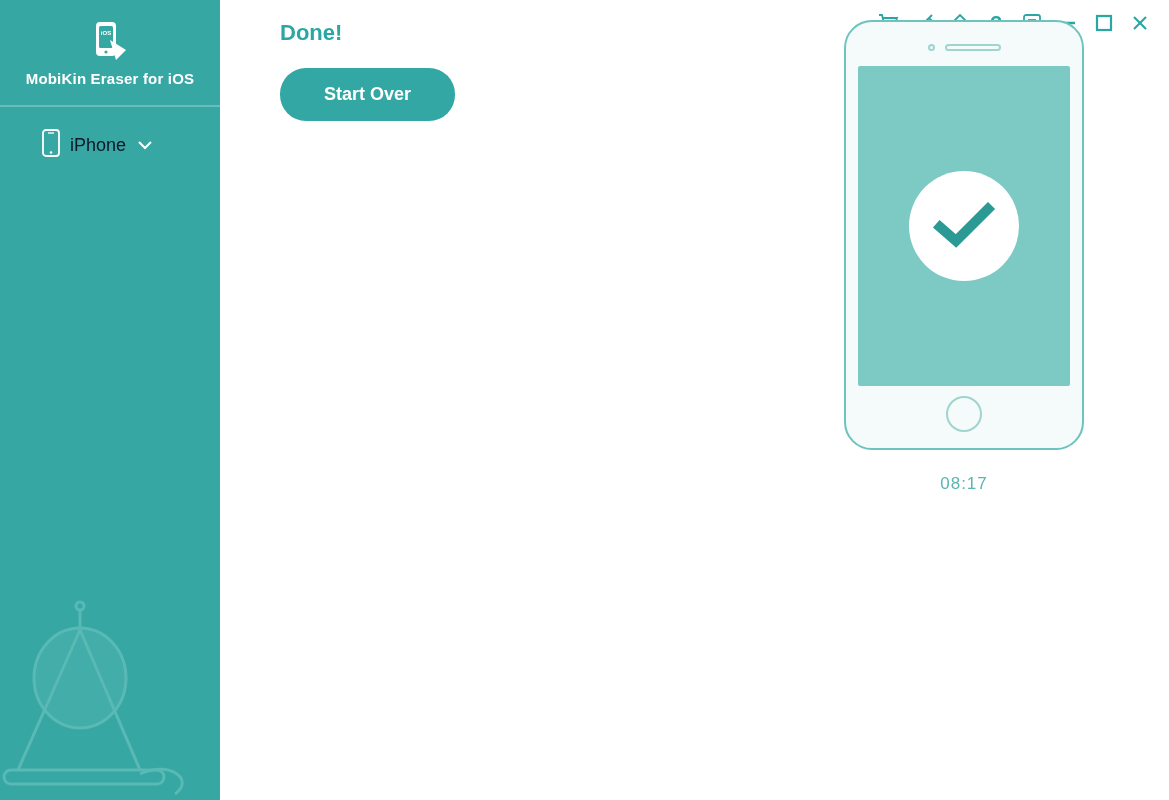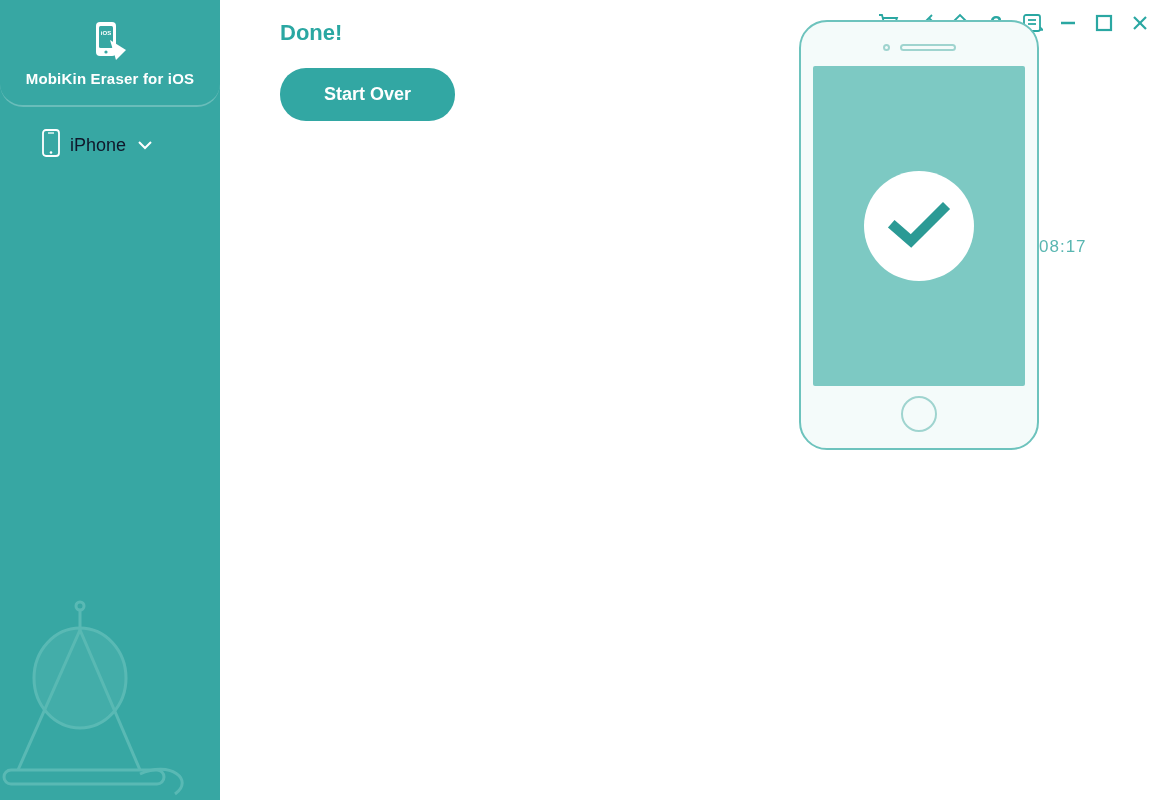--- a/index.html
+++ b/index.html
@@ -25,21 +25,20 @@
     position: relative;
     flex-shrink: 0;
     overflow: hidden;
   }
   .sidebar-header {
     display: flex;
     flex-direction: column;
     align-items: center;
     padding: 20px 0 18px 0;
     border-bottom: 2px solid rgba(255,255,255,0.25);
-    border-radius: 23px;
   }
   .app-logo-wrap {
     width: 48px;
     height: 40px;
     position: relative;
     margin-bottom: 10px;
   }
   .app-title {
     font-size: 15px;
     font-weight: 600;
@@ -121,21 +120,21 @@
     border-radius: 26px;
     padding: 16px 44px;
     font-size: 18px;
     font-weight: 600;
     cursor: pointer;
   }
 
   .phone-col {
     width: 330px;
     display: flex;
-    flex-direction: row;
+    flex-direction: column;
     align-items: center;
     margin-right: 40px;
     padding-top: 20px;
   }
   .phone-frame {
     width: 240px;
     height: 430px;
     border: 2px solid #6dc3bd;
     border-radius: 28px;
     background: #f4fbfa;

